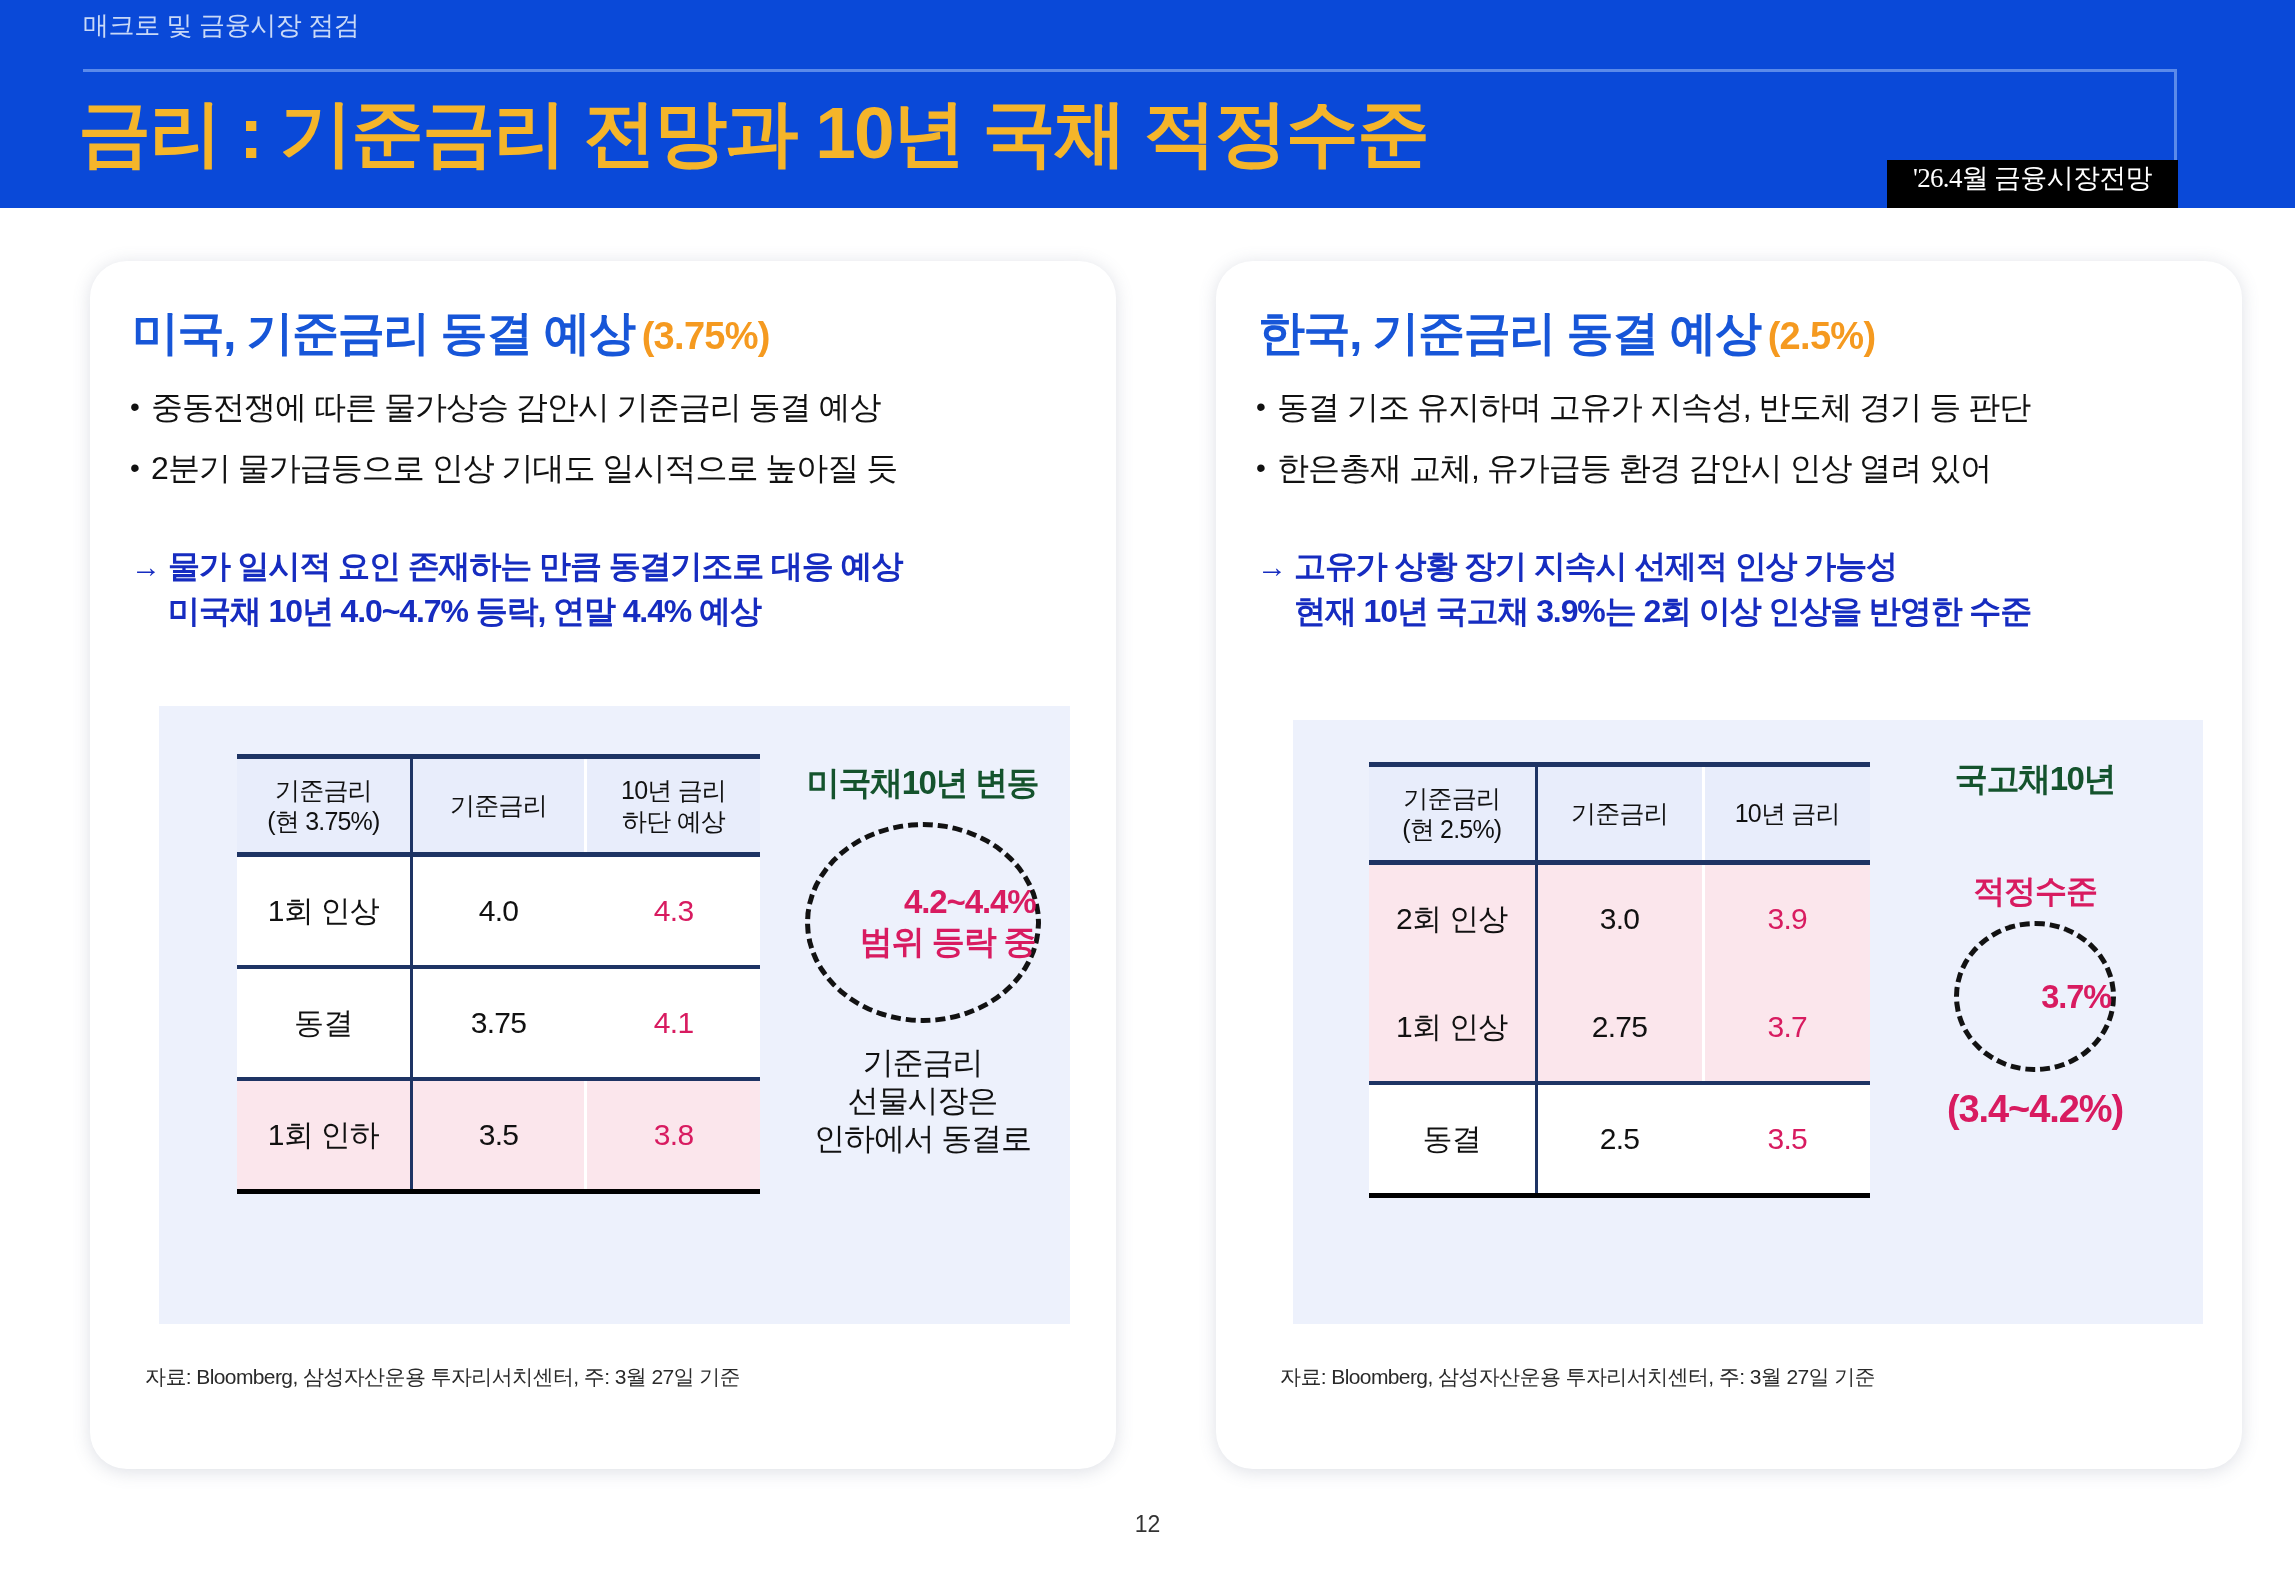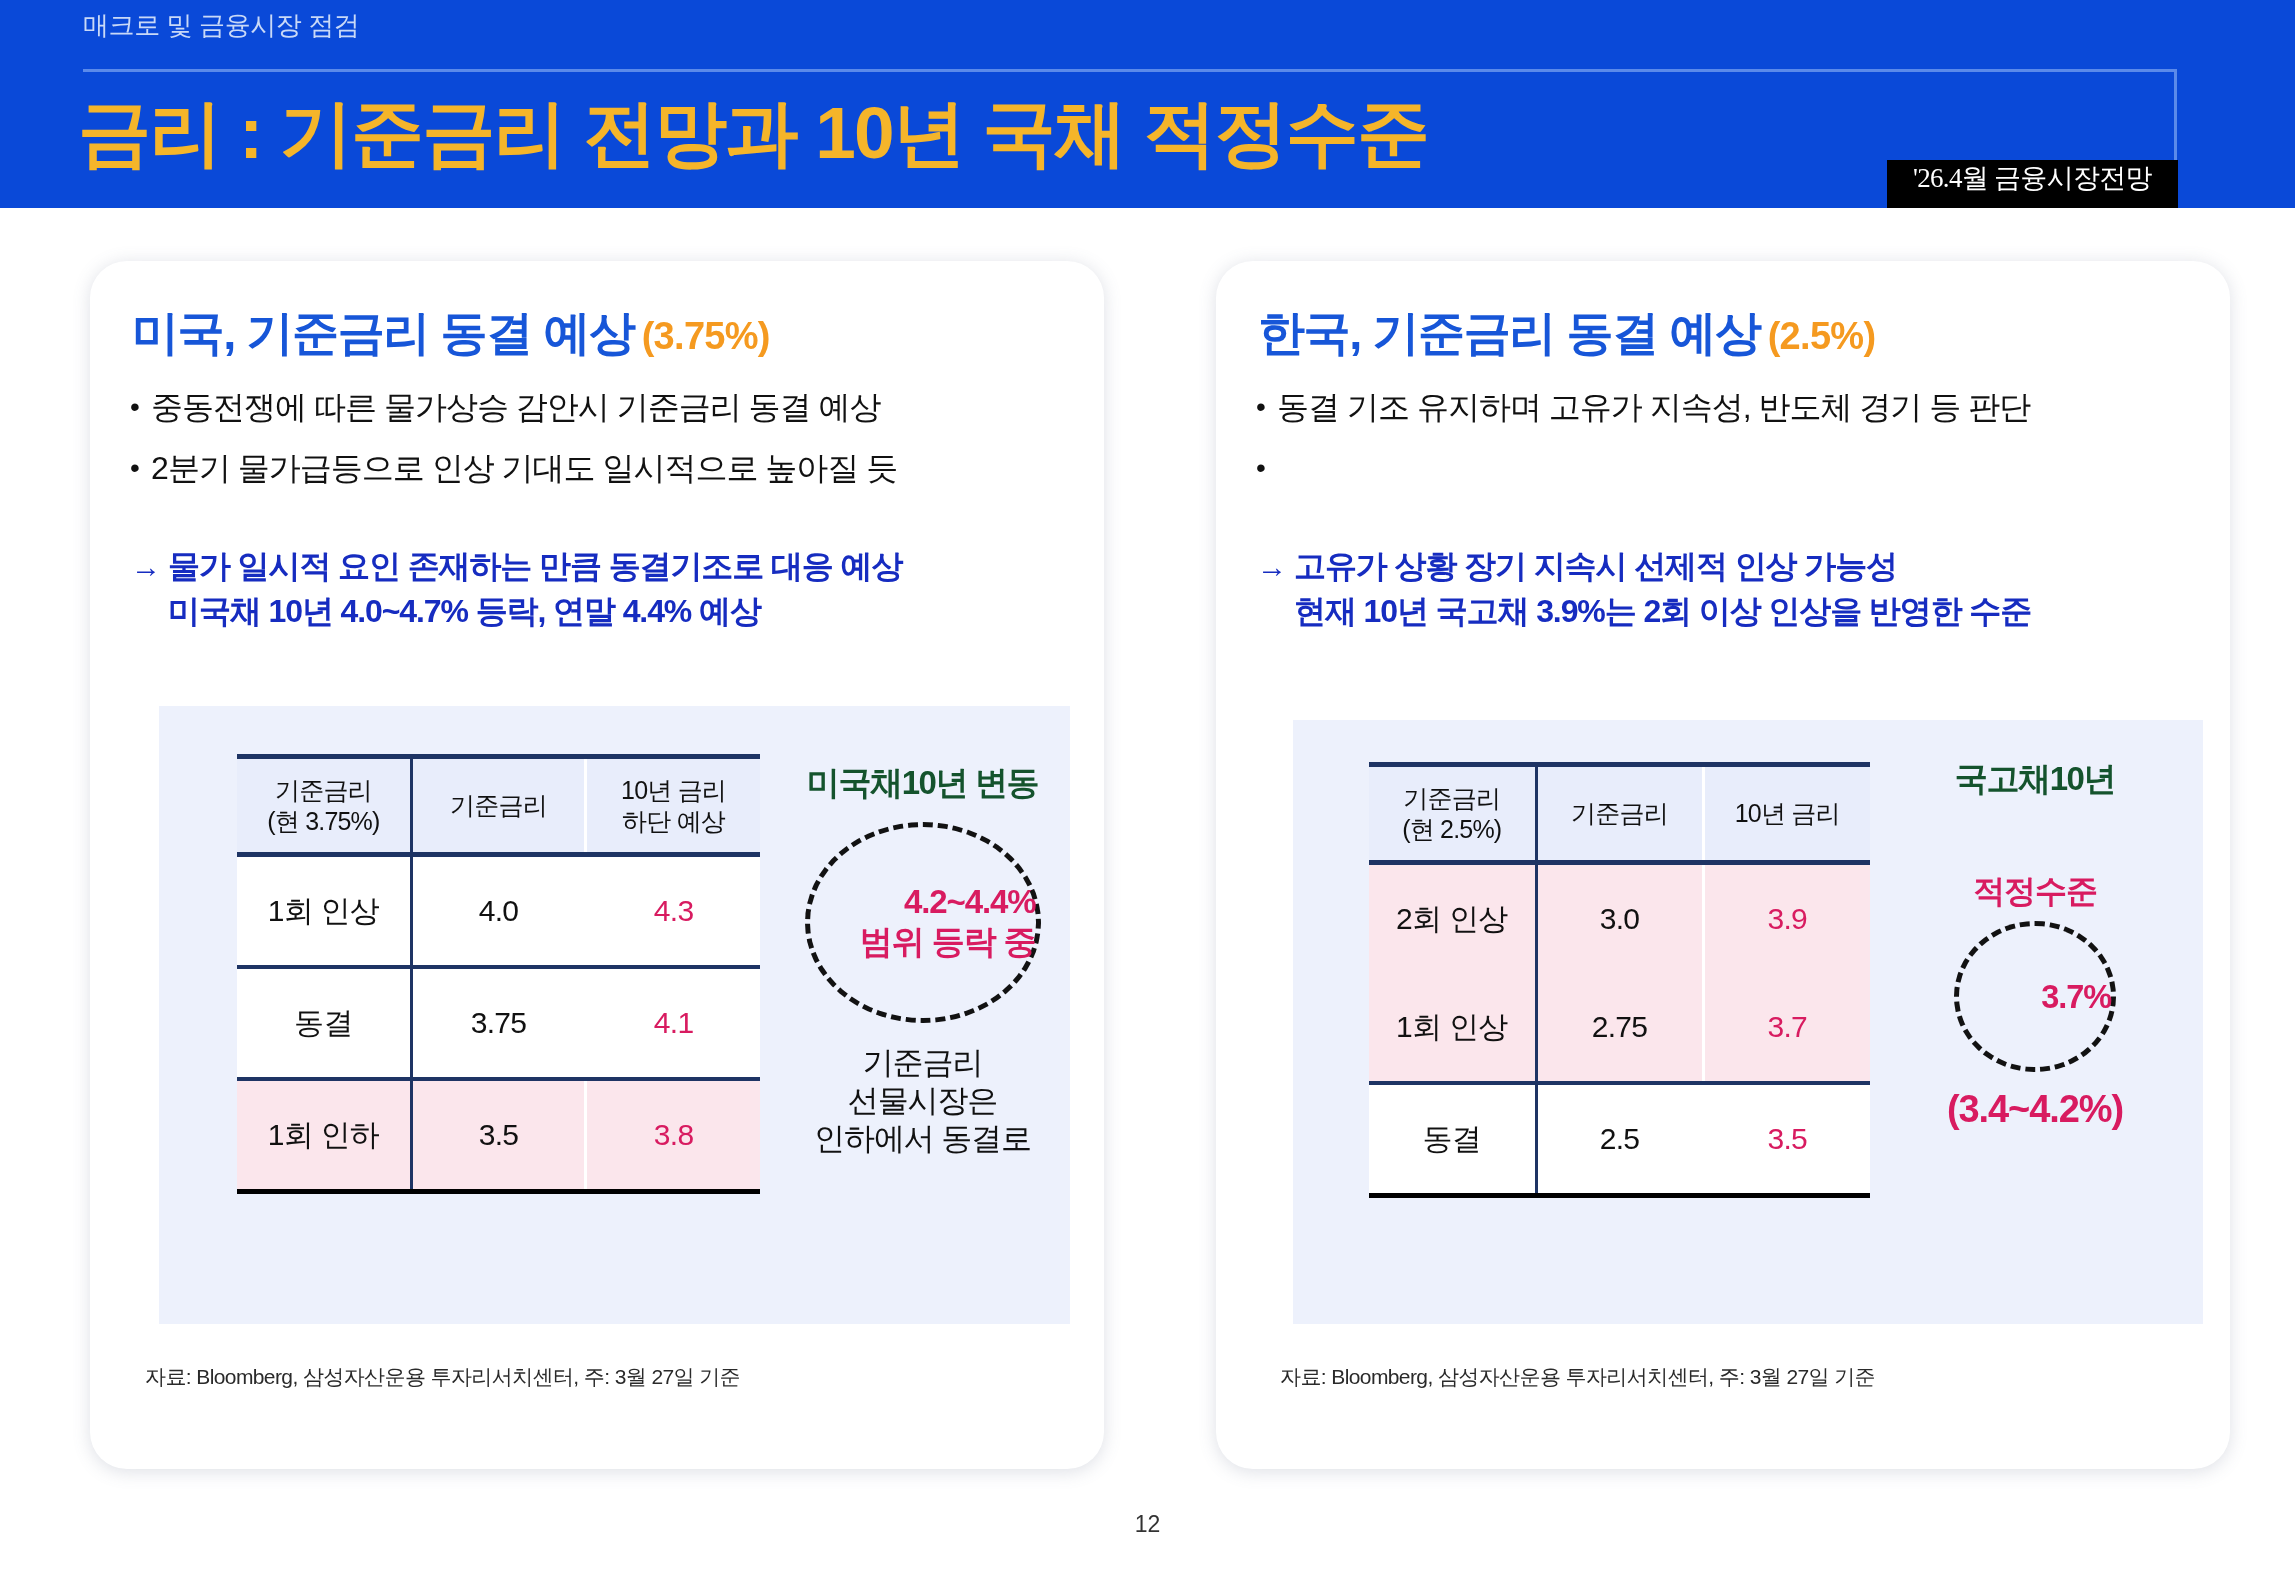--- a/index.html
+++ b/index.html
@@ -80,20 +80,21 @@
 
   
   .card {
     position: absolute;
     top: 261px;
     width: 1014px;
     height: 1208px;
     background: #ffffff;
     border-radius: 37px;
     box-shadow: 0 2.8px 18.4px rgba(90, 100, 130, 0.20);
+    padding-left: 12px;
   }
   .card-left  { left: 90px; }
   .card-right { left: 1216px; }
 
   .card-title {
     position: absolute;
     left: 42px;
     top: 41px;
     white-space: nowrap;
   }
@@ -396,20 +397,21 @@
     <span class="main">한국, 기준금리 동결 예상</span><span class="paren">(2.5%)</span>
   </div>
 
   <div class="bullets">
     <div class="bullet">
       <span class="dot">•</span>
       <span class="btxt">동결 기조 유지하며 고유가 지속성, 반도체 경기 등 판단</span>
     </div>
     <div class="bullet">
       <span class="dot">•</span>
+      <span class="btxt">한은총재 교체, 유가급등 환경 감안시 인상 열려 있어</span>
     </div>
   </div>
 
   <div class="concl">
     <div class="concl-line">
       <span class="concl-arrow">→</span>
       <span>고유가 상황 장기 지속시 선제적 인상 가능성</span>
     </div>
     <div class="concl-line concl-indent">
       <span>현재 10년 국고채 3.9%는 2회 이상 인상을 반영한 수준</span>

